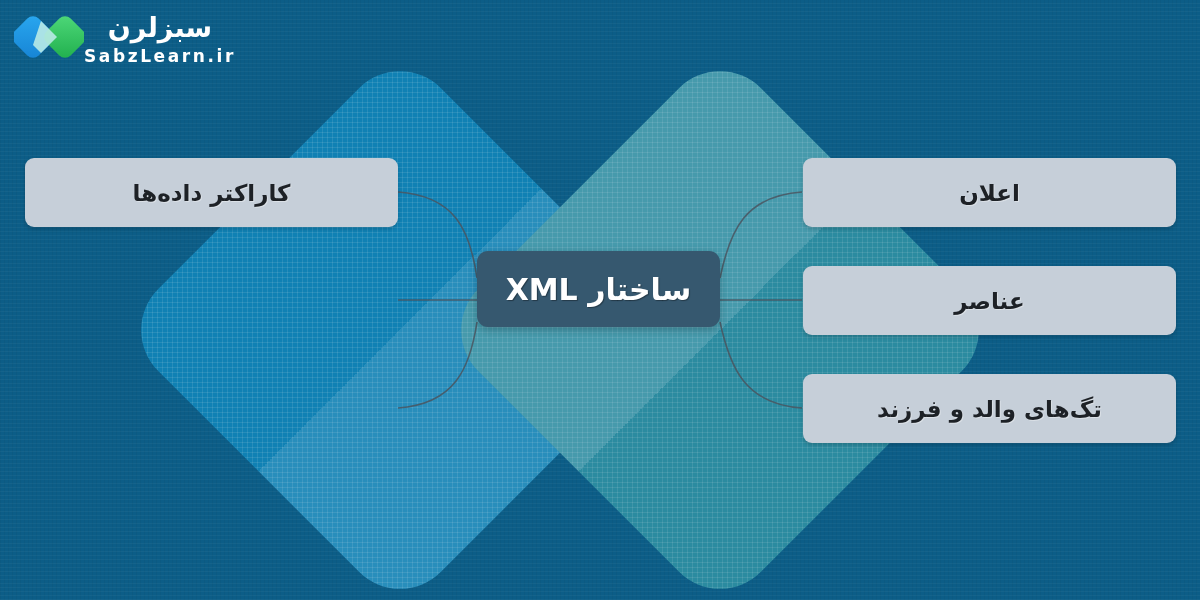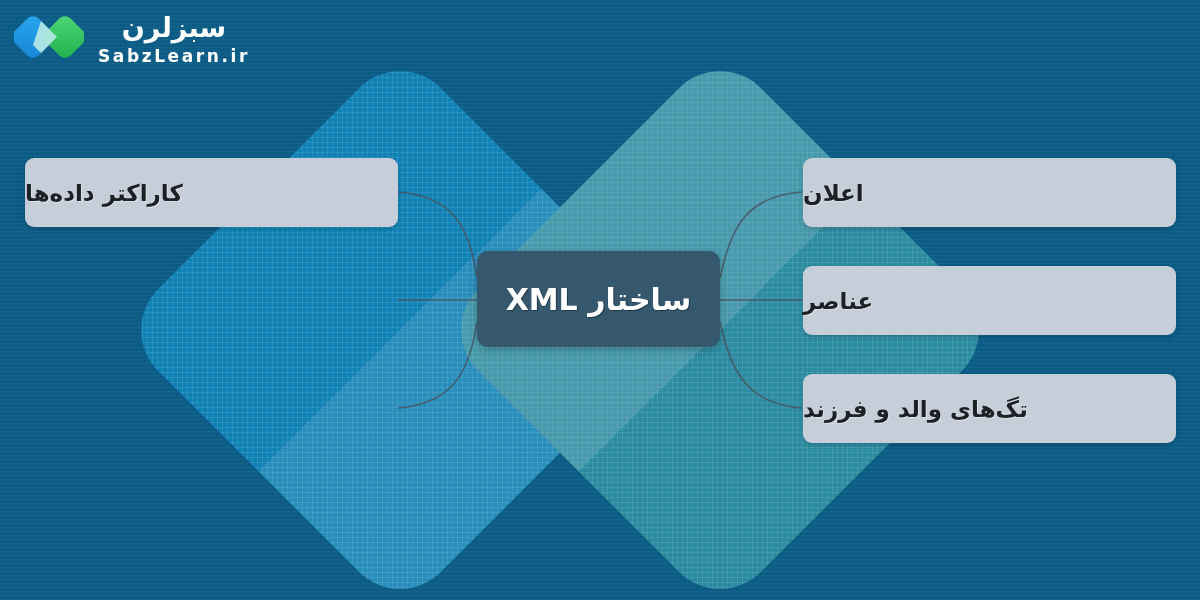--- a/index.html
+++ b/index.html
@@ -70,21 +70,20 @@
     pointer-events: none;
   }
 
   
   #logo {
     position: absolute;
     left: 14px;
     top: 8px;
     display: flex;
     align-items: center;
-    gap: 14px;
     direction: rtl;
   }
   #logo-wordmark {
     display: flex;
     flex-direction: column;
     align-items: center;
     line-height: 1;
   }
   #logo-fa {
     color: #ffffff;
@@ -103,42 +102,42 @@
 
   
   .node {
     position: absolute;
     width: 373px;
     height: 69px;
     background: #c6cfd9;
     border-radius: 9px;
     display: flex;
     align-items: center;
-    justify-content: flex-end;
+    justify-content: center;
     box-shadow: 0 2px 4px rgba(0,0,0,.18);
   }
   .node-label {
     color: #1d2126;
     font-size: 23px;
     font-weight: 700;
     text-shadow: 1px 1px 0 rgba(255,255,255,.35);
   }
   .node.left  { left: 25px; }
   .node.right { left: 803px; }
   .row-1 { top: 158px; }
   .row-2 { top: 266px; }
   .row-3 { top: 374px; }
 
   
   #center-node {
     position: absolute;
     left: 477px;
     top: 251px;
     width: 243px;
-    height: 96px;
+    height: 76px;
     background: #36586f;
     border-radius: 11px;
     display: flex;
     align-items: center;
     justify-content: center;
     box-shadow: 0 3px 8px rgba(0,0,0,.22);
   }
   #center-label {
     color: #ffffff;
     font-size: 30px;

